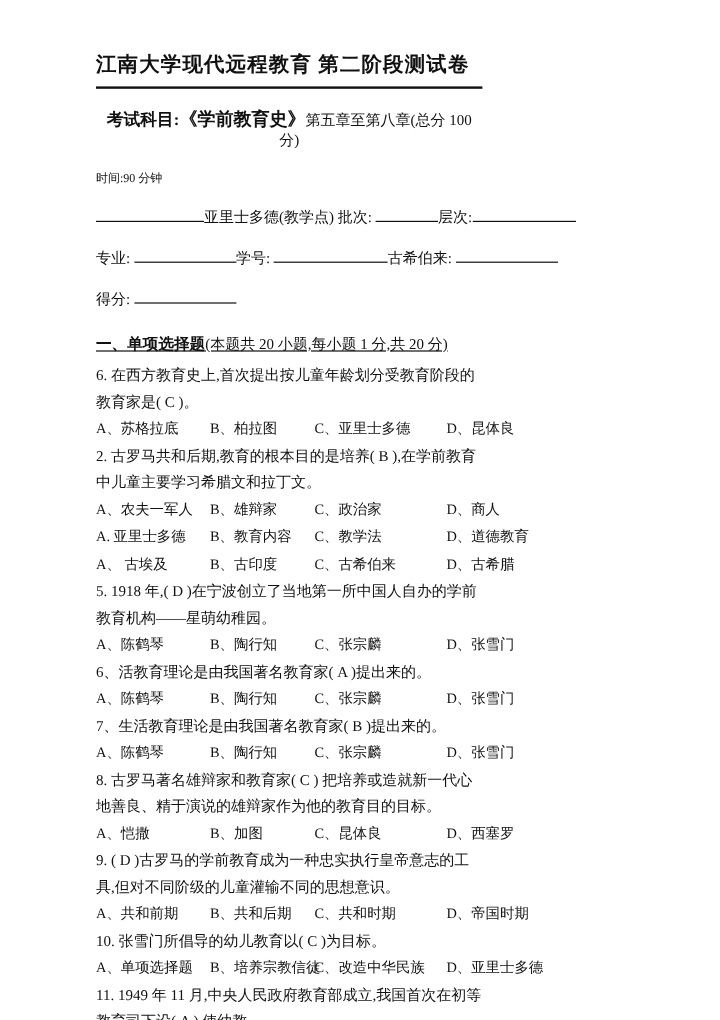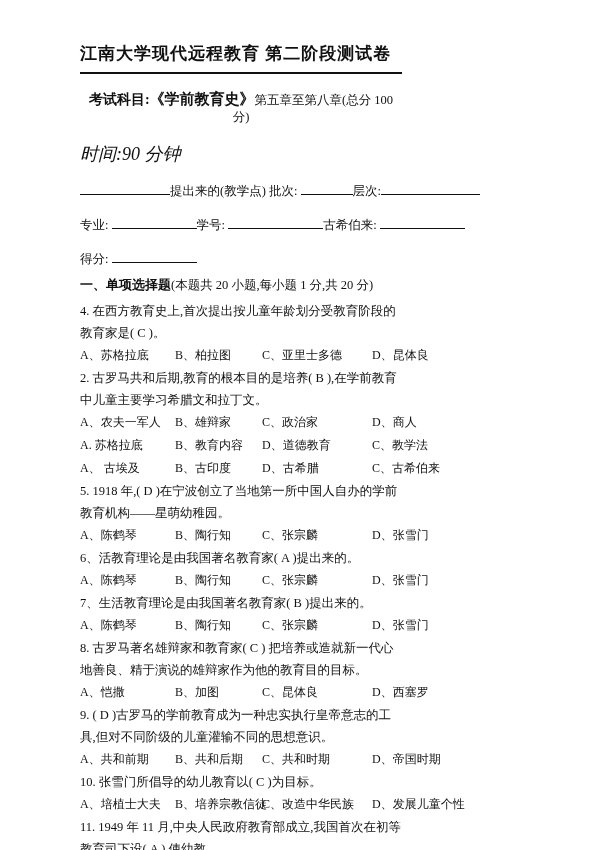--- a/index.html
+++ b/index.html
@@ -5,29 +5,29 @@
   html,body{margin:0;padding:0;background:#fff;}
   body{font-family:"Liberation Serif","DejaVu Serif",serif;color:#111;}
   .page{width:480px;height:850px;box-sizing:border-box;background:#fff;
         padding:42px 78px 0 80px;overflow:hidden;}
   .title{font-size:17px;font-weight:bold;letter-spacing:1px;}
   .rule{border-top:2px solid #111;margin-top:7px;}
   .subject{margin-top:16px;font-size:12.5px;text-align:center;}
   .s-label{font-weight:bold;font-size:14px;}
   .s-book{font-weight:bold;font-size:15px;}
   .s-rest{font-size:12.5px;}
-  .time{margin-top:16px;font-size:18px;font-style:italic;}
+  .time{margin-top:16px;font-size:10px;}
   .form-row{display:flex;justify-content:space-between;align-items:flex-end;
             margin-top:15px;font-size:12.5px;}
   .grp{white-space:nowrap;}
   .blank{display:inline-block;border-bottom:1px solid #111;height:13px;
          vertical-align:baseline;}
   .w55{width:52px;} .w85{width:85px;} .w90{width:90px;} .w95{width:95px;}
   .w100{width:100px;} .w110{width:110px;}
-  .section{margin-top:8px;font-size:12.5px;}
+  .section{margin-top:20px;font-size:12.5px;text-decoration:underline;}
   .sec-b{font-weight:bold;font-size:13px;}
   #questions{margin-top:6px;}
   .q{margin-top:1px;}
   .q-text{font-size:12.5px;line-height:22px;}
   .q-opts{display:grid;grid-template-columns:95px 87px 110px auto;
           font-size:12px;line-height:22px;}
   .opt{white-space:nowrap;}
 </style>
 </head>
 <body>
@@ -35,72 +35,72 @@
 <div class="page">
 
   <div class="title">江南大学现代远程教育 第二阶段测试卷</div>
   <div class="rule"></div>
 
   <div class="subject"><span class="s-label">考试科目:</span><span class="s-book">《学前教育史》</span><span class="s-rest">第五章至第八章(总分 100 分)</span></div>
 
   <div class="time">时间:90 分钟</div>
 
   <div class="form-row">
-    <span class="grp"><span class="blank w90"></span><span>提出来的(教学点) 批次:</span> <span class="blank w55"></span></span>
+    <span class="grp"><span class="blank w90"></span><span>亚里士多德(教学点) 批次:</span> <span class="blank w55"></span></span>
     <span class="grp"><span>层次:</span><span class="blank w100"></span></span>
   </div>
 
   <div class="form-row">
     <span class="grp"><span>专业:</span> <span class="blank w85"></span></span>
     <span class="grp"><span>学号:</span> <span class="blank w95"></span></span>
     <span class="grp"><span>古希伯来:</span> <span class="blank w85"></span></span>
   </div>
 
   <div class="form-row">
     <span class="grp"><span>得分:</span> <span class="blank w85"></span></span>
   </div>
 
   <div class="section"><span class="sec-b">一、单项选择题</span><span>(本题共 20 小题,每小题 1 分,共 20 分)</span></div>
 
   <div id="questions">
   <div class="q">
-    <div class="q-text">4.  在西方教育史上,首次提出按儿童年龄划分受教育阶段的教育家是( C )。</div>
+    <div class="q-text">6.  在西方教育史上,首次提出按儿童年龄划分受教育阶段的教育家是( C )。</div>
     <div class="q-opts">
           <span class="opt">A、苏格拉底</span>
           <span class="opt">B、柏拉图</span>
           <span class="opt">C、亚里士多德</span>
           <span class="opt">D、昆体良</span>
         </div>
   </div>
 
   <div class="q">
     <div class="q-text">2.  古罗马共和后期,教育的根本目的是培养( B ),在学前教育中儿童主要学习希腊文和拉丁文。</div>
     <div class="q-opts">
           <span class="opt">A、农夫一军人</span>
           <span class="opt">B、雄辩家</span>
           <span class="opt">C、政治家</span>
           <span class="opt">D、商人</span>
         </div>
   </div>
 
   <div class="q">
     <div class="q-opts">
-          <span class="opt">A. 苏格拉底</span>
+          <span class="opt">A. 亚里士多德</span>
           <span class="opt">B、教育内容</span>
+          <span class="opt">C、教学法</span>
           <span class="opt">D、道德教育</span>
-          <span class="opt">C、教学法</span>
         </div>
   </div>
 
   <div class="q">
     <div class="q-opts">
           <span class="opt">A、 古埃及</span>
           <span class="opt">B、古印度</span>
+          <span class="opt">C、古希伯来</span>
           <span class="opt">D、古希腊</span>
-          <span class="opt">C、古希伯来</span>
         </div>
   </div>
 
   <div class="q">
     <div class="q-text">5.  1918 年,( D )在宁波创立了当地第一所中国人自办的学前教育机构——星萌幼稚园。</div>
     <div class="q-opts">
           <span class="opt">A、陈鹤琴</span>
           <span class="opt">B、陶行知</span>
           <span class="opt">C、张宗麟</span>
           <span class="opt">D、张雪门</span>
@@ -143,24 +143,24 @@
           <span class="opt">A、共和前期</span>
           <span class="opt">B、共和后期</span>
           <span class="opt">C、共和时期</span>
           <span class="opt">D、帝国时期</span>
         </div>
   </div>
 
   <div class="q">
     <div class="q-text">10.  张雪门所倡导的幼儿教育以( C )为目标。</div>
     <div class="q-opts">
-          <span class="opt">A、培植士大夫</span>
+          <span class="opt">A、单项选择题</span>
           <span class="opt">B、培养宗教信徒</span>
           <span class="opt">C、改造中华民族</span>
-          <span class="opt">D、发展儿童个性</span>
+          <span class="opt">D、亚里士多德</span>
         </div>
   </div>
 
   <div class="q">
     <div class="q-text">11.  1949 年 11 月,中央人民政府教育部成立,我国首次在初等教育司下设( A ),使幼教</div>
 
   </div>
 </div>
 
 </div>

